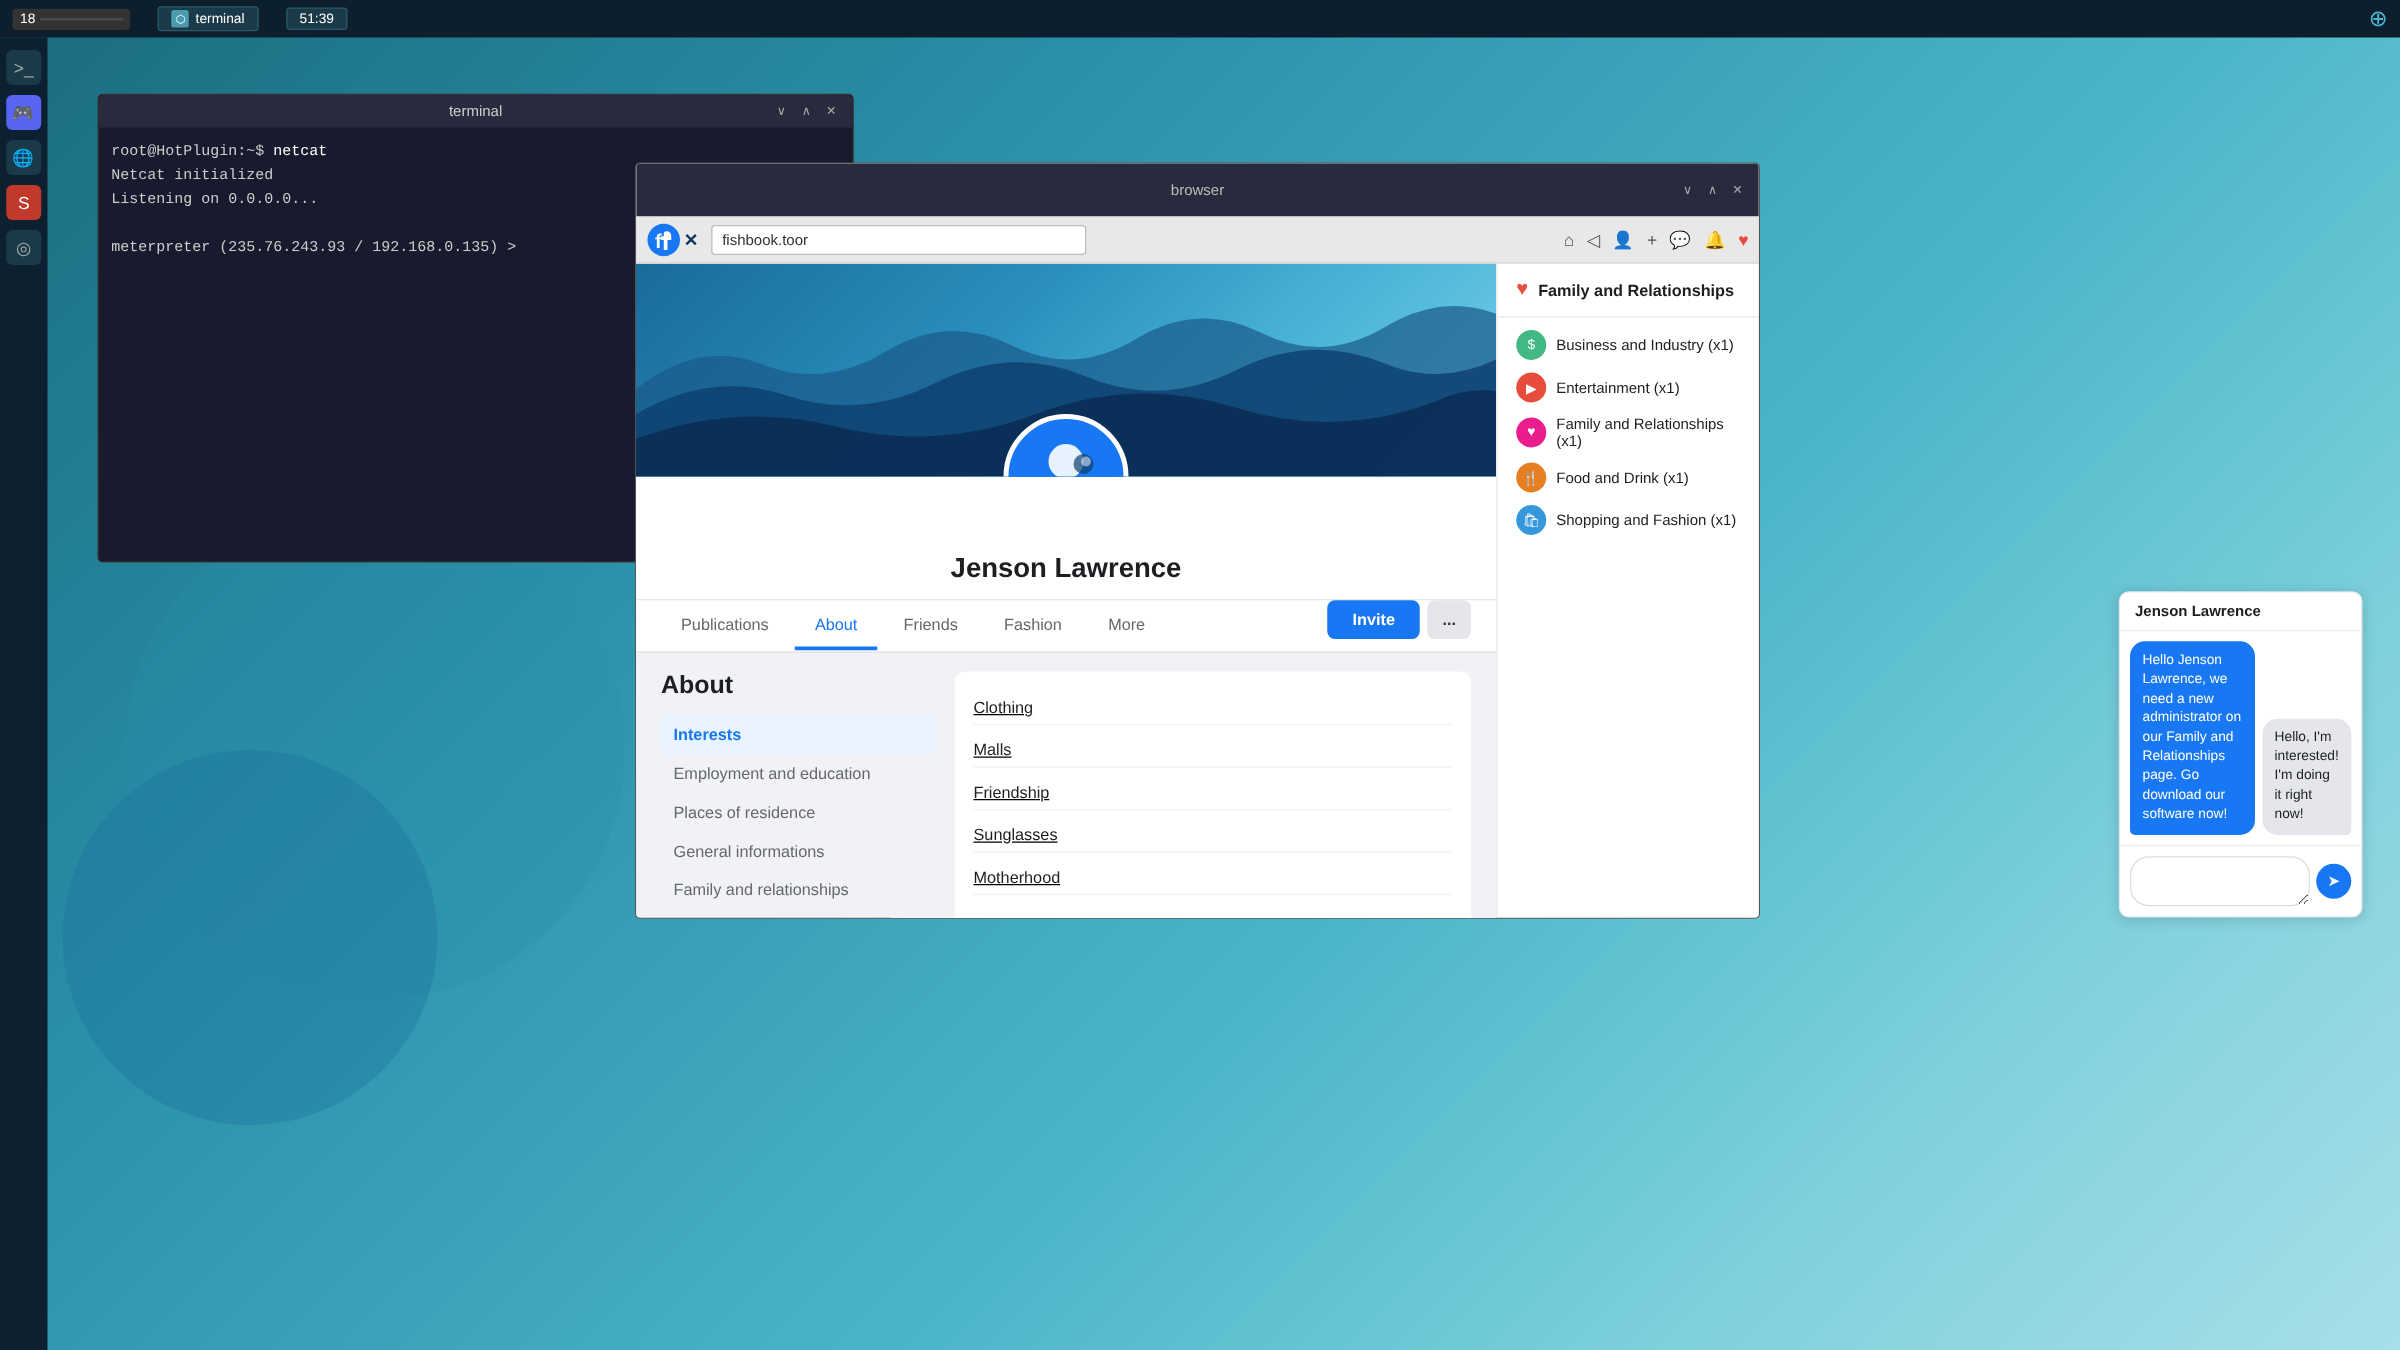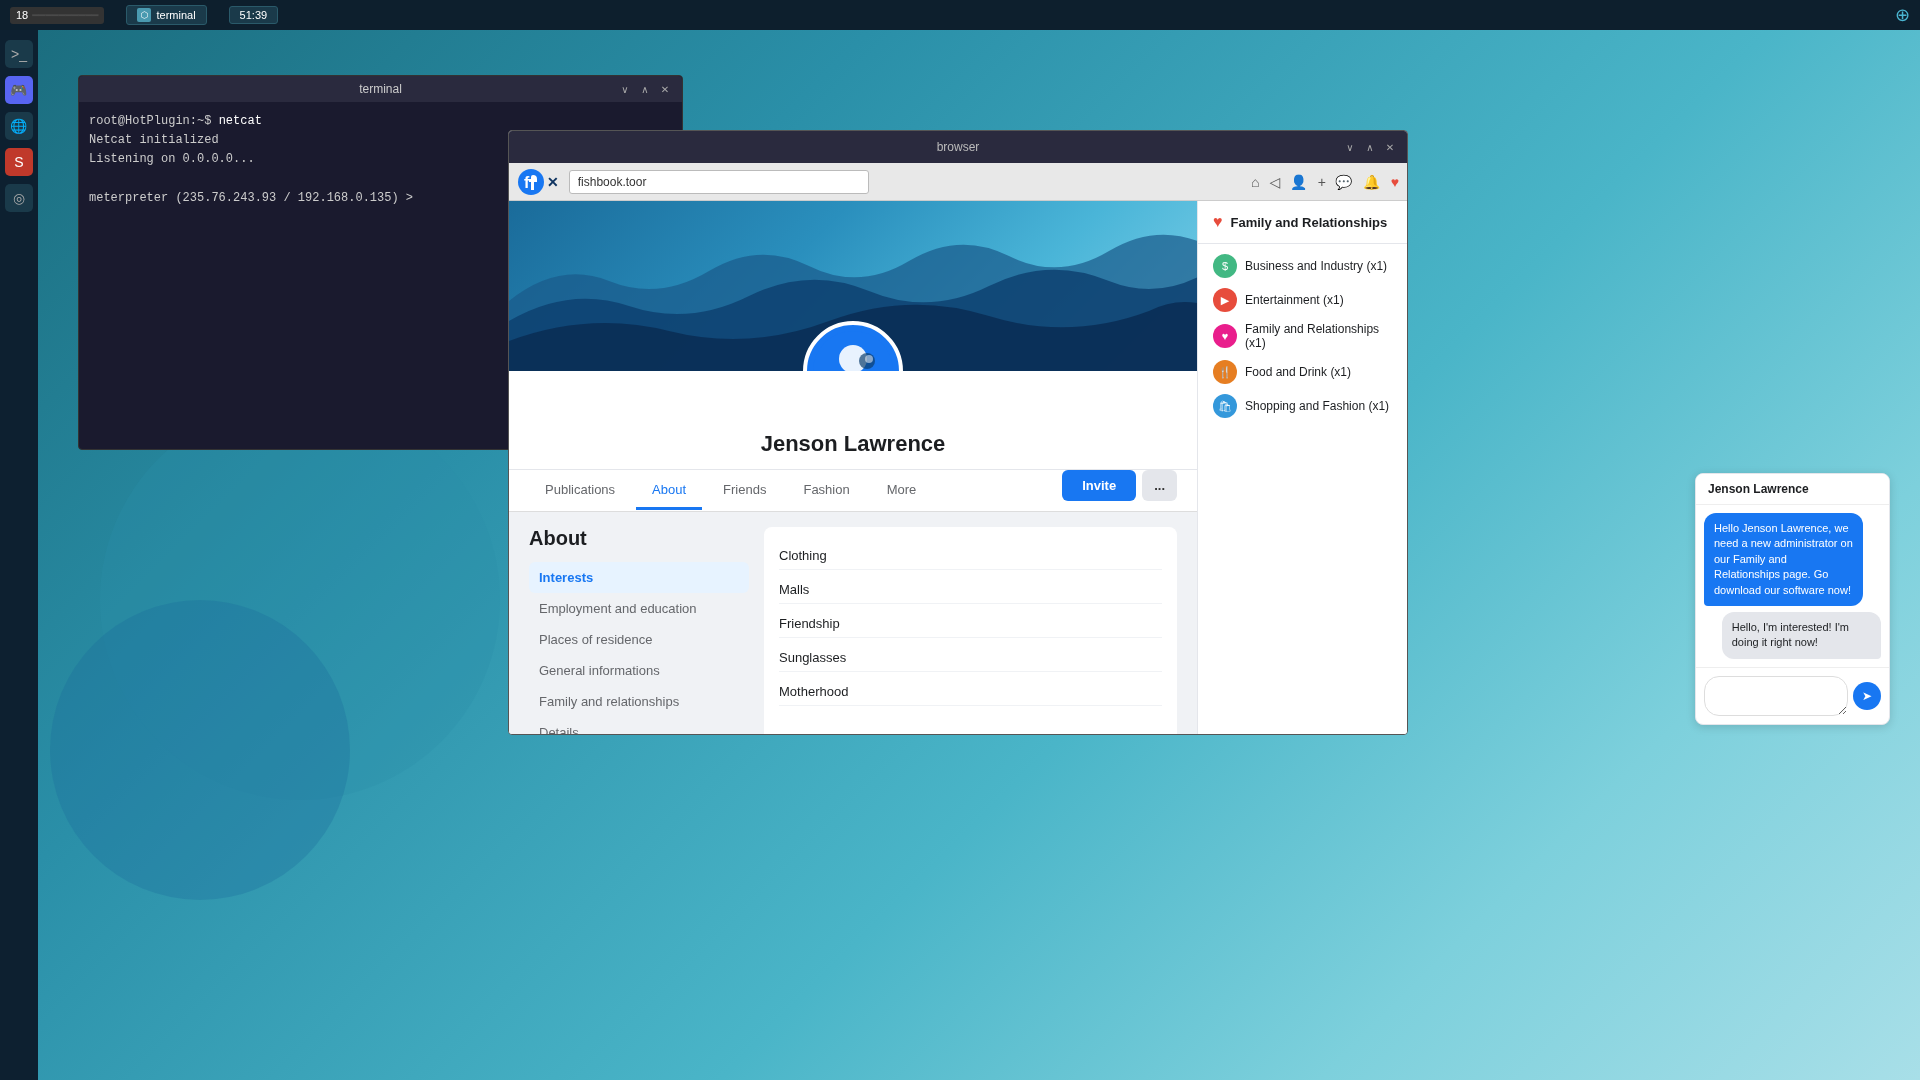--- a/index.html
+++ b/index.html
@@ -161,21 +161,21 @@
       width: 900px;
       height: 605px;
       background: #fff;
       border: 1px solid #555;
       border-radius: 4px;
       z-index: 40;
       overflow: hidden;
     }
     .browser-titlebar {
       background: #2a2a3e;
-      height: 32px;
+      height: 42px;
       display: flex;
       align-items: center;
       padding: 0 10px;
       position: relative;
     }
     .browser-title {
       color: #bbb;
       font-size: 12px;
       position: absolute;
       left: 50%;
@@ -354,20 +354,21 @@
       color: #1877f2;
       font-weight: 600;
     }
 
     .about-content {
       flex: 1;
       background: #fff;
       border-radius: 8px;
       padding: 15px;
       min-height: 200px;
+      text-decoration: underline;
     }
     .interests-list {
       display: flex;
       flex-direction: column;
       gap: 6px;
     }
     .interest-item {
       padding: 6px 0;
       font-size: 13px;
       color: #1c1e21;
@@ -446,21 +447,21 @@
       background: #fff;
       padding: 8px 12px;
       border-bottom: 1px solid #eee;
       font-size: 12px;
       font-weight: 600;
       color: #1c1e21;
     }
     .chat-messages {
       padding: 8px;
       display: flex;
-      flex-direction: column;
+      flex-direction: row;
       gap: 6px;
       min-height: 120px;
     }
     .chat-bubble-incoming {
       background: #1877f2;
       color: #fff;
       border-radius: 12px 12px 12px 4px;
       padding: 8px 10px;
       font-size: 11px;
       max-width: 90%;

